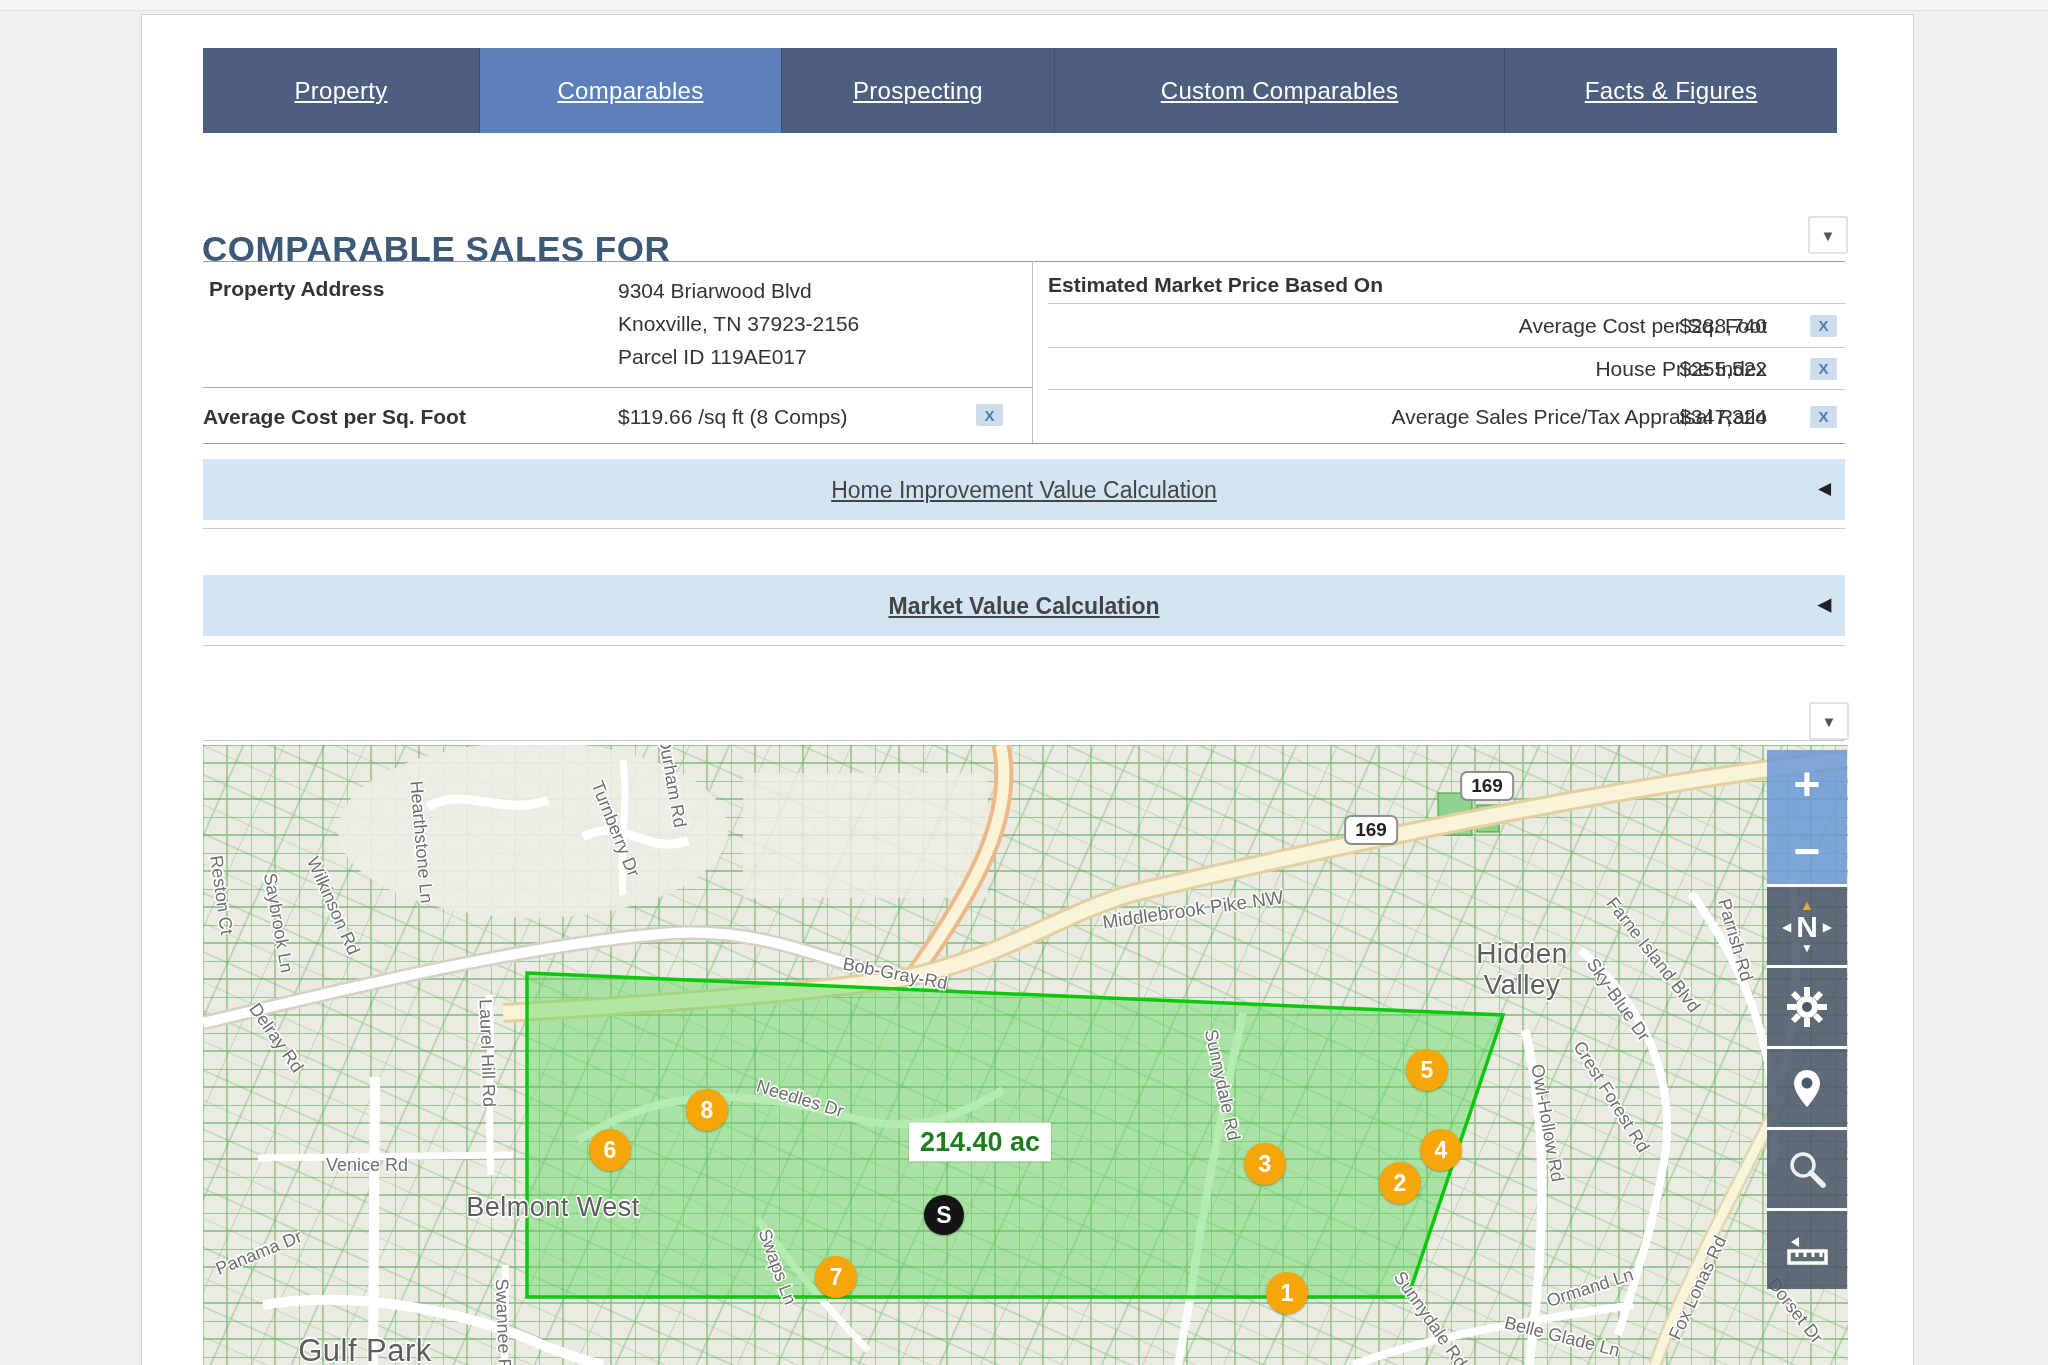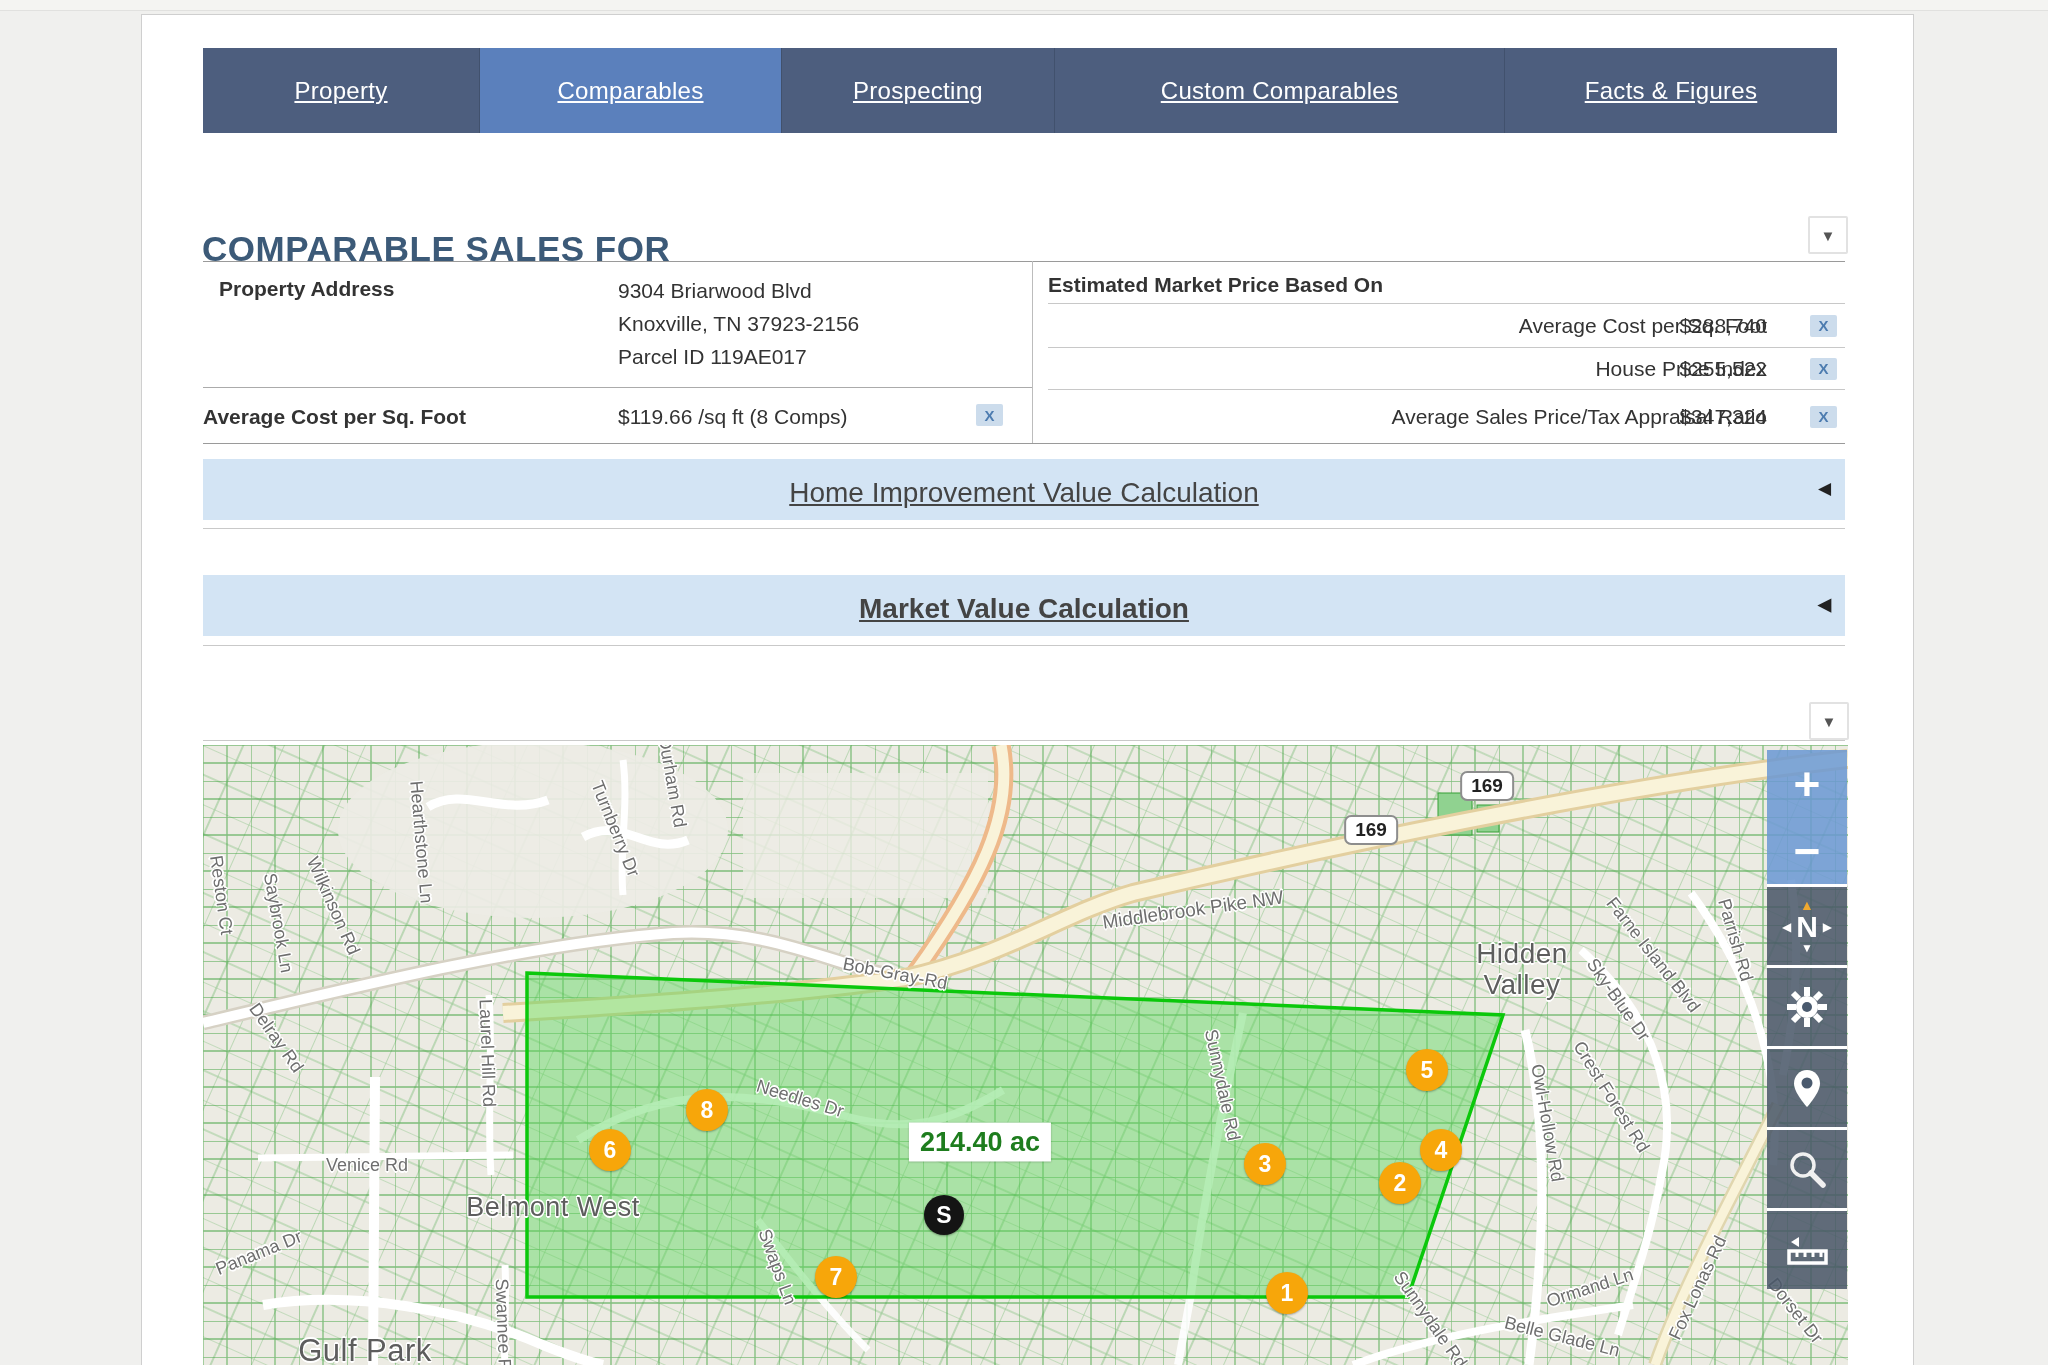--- a/index.html
+++ b/index.html
@@ -25,38 +25,38 @@
   
   .hline{position:absolute;height:1px;background:#9a9a9a;}
   .hline.light{background:#c9c9c9;}
   .vline{position:absolute;width:1px;background:#bcbcbc;}
 
   
   .t-label{font-weight:bold;font-size:21px;color:#333;}
   .t-value{font-size:21px;color:#333;}
   .left-table{position:absolute;left:203px;top:261px;width:829px;}
   .addr-row{position:relative;height:126px;}
-  .addr-label{position:absolute;left:16px;top:16px;text-align:right;}
+  .addr-label{position:absolute;left:6px;top:16px;text-align:right;}
   .addr-lines{position:absolute;left:415px;top:13px;line-height:33px;}
   .avg-row{position:absolute;left:0;top:126px;width:829px;height:56px;}
   .avg-row .t-label{position:absolute;left:0;top:18px;}
   .avg-row .t-value{position:absolute;left:415px;top:18px;}
   .x-btn{width:27px;height:22px;background:#ccdcec;border-radius:2px;color:#4d7cb0;font-weight:bold;font-size:15px;
          display:flex;align-items:center;justify-content:center;cursor:pointer;}
   .avg-row .x-btn{position:absolute;left:773px;top:17px;}
 
   .right-table{position:absolute;left:1048px;top:261px;width:797px;}
   .est-header{height:42px;box-sizing:border-box;padding-top:12px;}
   .est-row{position:relative;border-top:1px solid #c8c8c8;display:flex;align-items:center;box-sizing:border-box;}
   .est-row .t-value{position:absolute;right:78px;}
   .est-row .x-btn{position:absolute;right:8px;}
 
   
   .calc-bar{position:absolute;left:203px;width:1642px;height:61px;background:#d3e4f4;cursor:pointer;}
-  .calc-bar .bar-label{position:absolute;left:0;right:0;top:18px;text-align:center;font-size:28px;color:#444;text-decoration:underline;}
+  .calc-bar .bar-label{position:absolute;left:0;right:0;top:18px;text-align:center;font-size:23px;color:#444;text-decoration:underline;}
   .calc-bar .collapse-arrow{position:absolute;right:14px;top:19px;font-size:17px;color:#222;}
 
   
   .map{position:absolute;left:203px;top:745px;width:1645px;height:620px;overflow:hidden;background:#ecebe3;}
   .map svg.base{position:absolute;left:0;top:0;}
   .road-label{position:absolute;font-size:18px;color:#6e6e6e;white-space:nowrap;
       text-shadow:1px 1px 0 #fff,-1px -1px 0 #fff,1px -1px 0 #fff,-1px 1px 0 #fff,0 2px 0 #fff,0 -2px 0 #fff;
       transform:translate(-50%,-50%) rotate(var(--r,0deg));}
   .place-label{position:absolute;color:#5d5d5d;white-space:nowrap;letter-spacing:.5px;
       text-shadow:1px 1px 0 #fff,-1px -1px 0 #fff,1px -1px 0 #fff,-1px 1px 0 #fff,0 2px 0 #fff,0 -2px 0 #fff;

